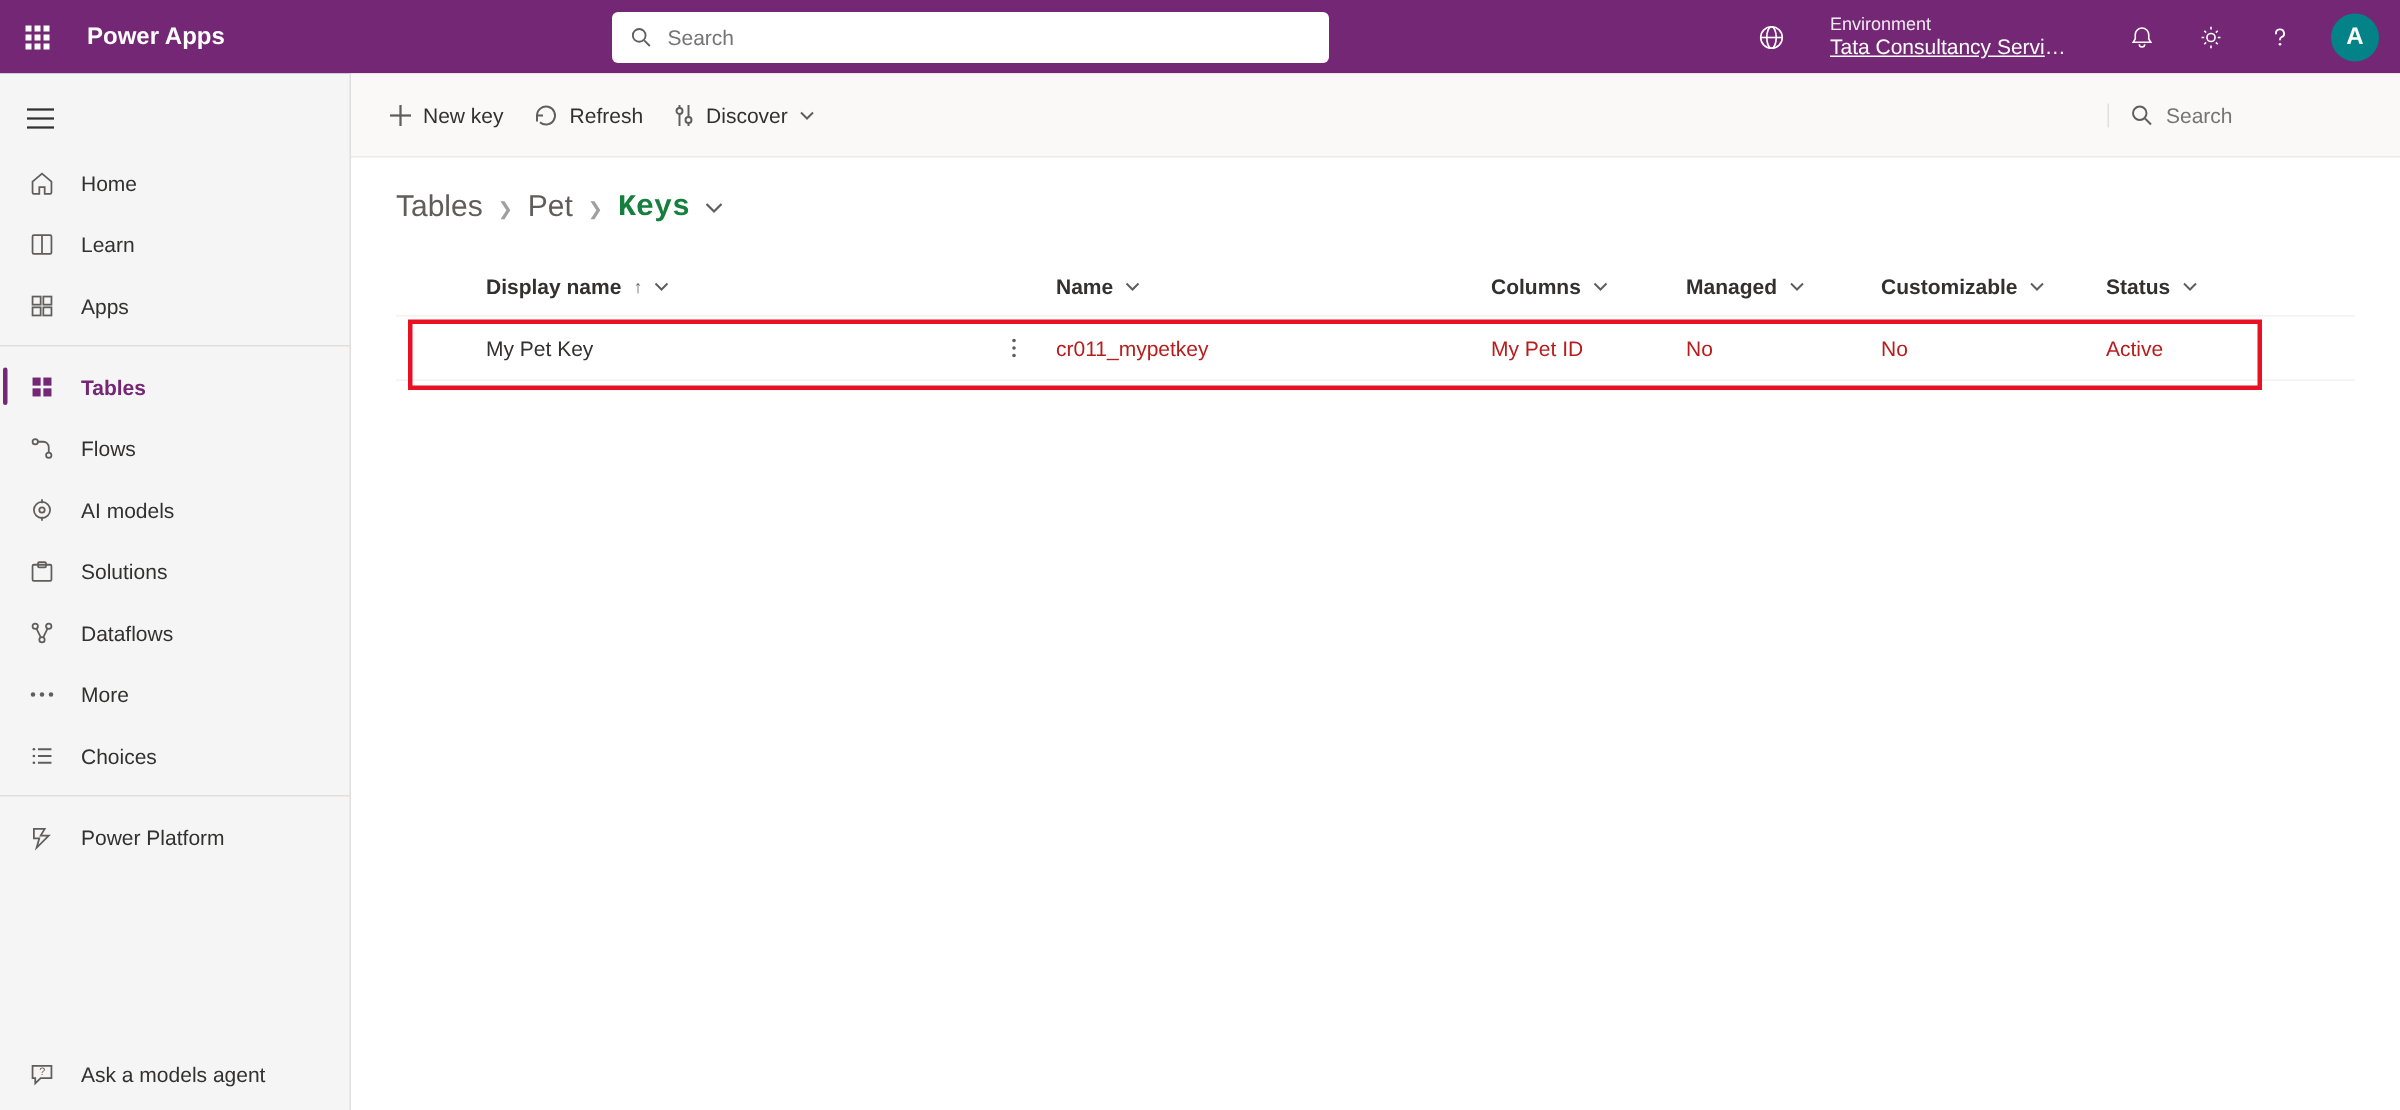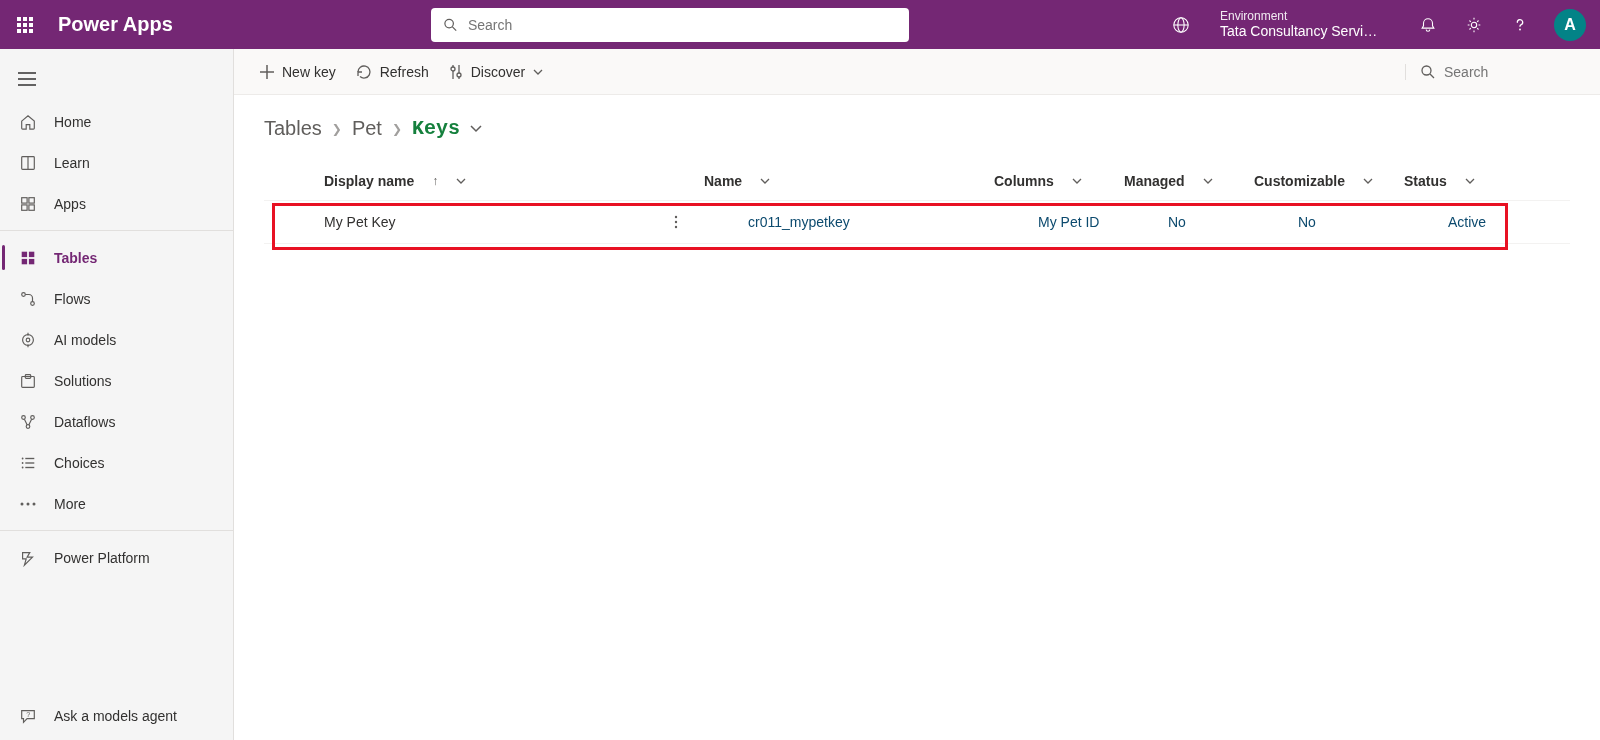--- a/index.html
+++ b/index.html
@@ -29,21 +29,21 @@
   }
   .waffle-icon {
     width: 16px; height: 16px;
     display: grid;
     grid-template-columns: repeat(3, 4px);
     grid-template-rows: repeat(3, 4px);
     gap: 2px;
   }
   .waffle-icon span { background: #fff; width: 4px; height: 4px; }
   .app-title {
-    font-size: 20px; font-weight: 600;
+    font-size: 16px; font-weight: 600;
     padding-left: 8px;
   }
   .search-wrap {
     flex: 0 0 auto;
     margin-left: 258px;
   }
   .search-box {
     width: 478px; height: 34px;
     background: #fff;
     border-radius: 4px;
@@ -62,21 +62,21 @@
     display: flex; align-items: center;
     padding-right: 8px;
     gap: 14px;
   }
   .env-block {
     display: flex; align-items: center; gap: 10px;
     margin-right: 18px;
   }
   .env-txt { display: flex; flex-direction: column; line-height: 1.2; max-width: 160px; margin-left: 20px; }
   .env-label { font-size: 12px; opacity: .9; }
-  .env-name { font-size: 14px; white-space: nowrap; overflow: hidden; text-overflow: ellipsis; }
+  .env-name { font-size: 14px; white-space: nowrap; overflow: hidden; text-overflow: ellipsis; text-decoration: underline; }
   .hdr-icon {
     width: 32px; height: 32px;
     display: flex; align-items: center; justify-content: center;
     cursor: pointer;
     color: #fff;
   }
   .avatar {
     width: 32px; height: 32px; border-radius: 50%;
     background: #038387;
     display: flex; align-items: center; justify-content: center;
@@ -133,21 +133,21 @@
     color: #605e5c;
     flex: 0 0 20px;
   }
   .nav-item.active .nav-ico { color: #742774; }
   .nav-spacer { flex: 1; }
 
   
   .main { flex: 1; display: flex; flex-direction: column; background: #fff; }
 
   .cmdbar {
-    height: 46px;
+    height: 56px;
     background: #faf9f8;
     border-bottom: 1px solid #edebe9;
     display: flex; align-items: center;
     padding: 0 16px;
   }
   .cmd {
     display: flex; align-items: center; gap: 8px;
     padding: 6px 10px;
     cursor: pointer;
     color: #323130;
@@ -189,34 +189,34 @@
     grid-template-columns: 60px 340px 40px 290px 130px 130px 150px 120px;
     align-items: center;
   }
   .tbl-head {
     height: 38px;
     font-weight: 600;
     color: #323130;
     font-size: 14px;
   }
   .th {
-    display: flex; align-items: center; gap: 18px;
+    display: flex; align-items: center; gap: 8px;
     cursor: pointer;
   }
   .th .sort { color: #605e5c; font-size: 12px; }
   .th .chev { color: #605e5c; }
 
   .tbl-row {
     height: 44px;
     border-top: 1px solid #f3f2f1;
     border-bottom: 1px solid #f3f2f1;
     font-size: 14px;
     color: #323130;
   }
-  .tbl-row .cell-sec { color: #0c4a6e; margin-left: 44px; }
+  .tbl-row .cell-sec { color: #b91c1c; }
   .row-dots {
     color: #605e5c; cursor: pointer;
     width: 24px; height: 24px;
     display: flex; align-items: center; justify-content: center;
     border-radius: 2px;
   }
 
   .row-highlight {
     position: absolute;
     border: 3px solid #e81123;
@@ -381,40 +381,40 @@
             <circle cx="5" cy="5" r="2" fill="none" stroke="currentColor" stroke-width="1.3"></circle>
             <circle cx="15" cy="5" r="2" fill="none" stroke="currentColor" stroke-width="1.3"></circle>
             <circle cx="10" cy="15" r="2" fill="none" stroke="currentColor" stroke-width="1.3"></circle>
             <path d="M6 7l3 6M14 7l-3 6" stroke="currentColor" stroke-width="1.3"></path>
           </svg>
         </span>
       <span>Dataflows</span>
     </div>
     <div class="nav-item">
       <span class="nav-ico">
+          <svg width="18" height="6" viewBox="0 0 18 6">
+            <circle cx="3" cy="3" r="1.5" fill="currentColor"></circle>
+            <circle cx="9" cy="3" r="1.5" fill="currentColor"></circle>
+            <circle cx="15" cy="3" r="1.5" fill="currentColor"></circle>
+          </svg>
+        </span>
+      <span>More</span>
+    </div>
+    <div class="nav-item">
+      <span class="nav-ico">
           <svg width="18" height="18" viewBox="0 0 20 20">
             <line x1="7" y1="5" x2="17" y2="5" stroke="currentColor" stroke-width="1.5"></line>
             <line x1="7" y1="10" x2="17" y2="10" stroke="currentColor" stroke-width="1.5"></line>
             <line x1="7" y1="15" x2="17" y2="15" stroke="currentColor" stroke-width="1.5"></line>
             <circle cx="4" cy="5" r="1" fill="currentColor"></circle>
             <circle cx="4" cy="10" r="1" fill="currentColor"></circle>
             <circle cx="4" cy="15" r="1" fill="currentColor"></circle>
           </svg>
         </span>
       <span>Choices</span>
-    </div>
-    <div class="nav-item">
-      <span class="nav-ico">
-          <svg width="18" height="6" viewBox="0 0 18 6">
-            <circle cx="3" cy="3" r="1.5" fill="currentColor"></circle>
-            <circle cx="9" cy="3" r="1.5" fill="currentColor"></circle>
-            <circle cx="15" cy="3" r="1.5" fill="currentColor"></circle>
-          </svg>
-        </span>
-      <span>More</span>
     </div>
 
     <div class="nav-sep"></div>
 
     <div class="nav-item">
       <span class="nav-ico">
           <svg width="18" height="18" viewBox="0 0 20 20">
             <path d="M4 4h8l-3 5h6l-9 9 2-7H4z" fill="none" stroke="currentColor" stroke-width="1.3"></path>
           </svg>
         </span>

